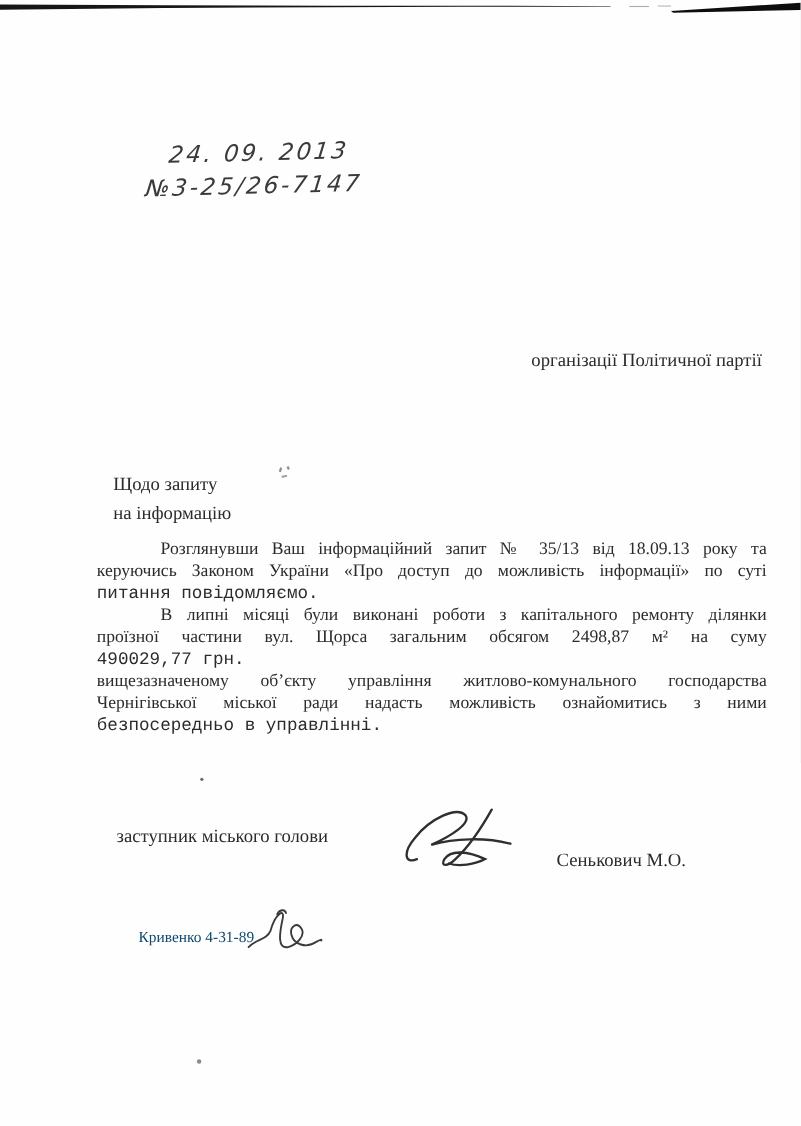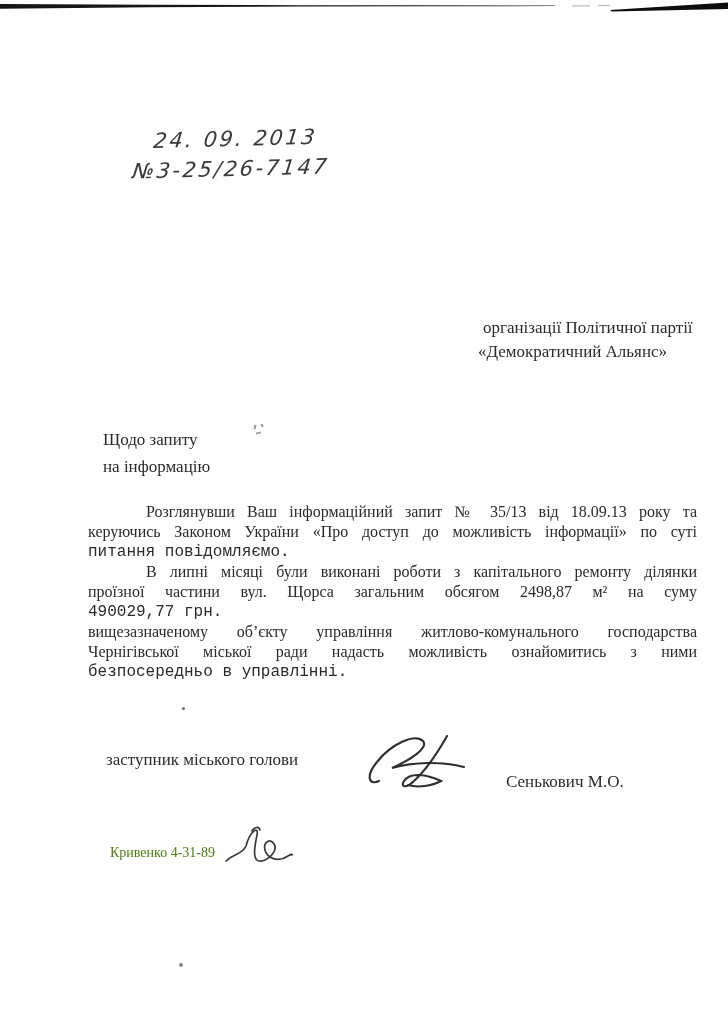--- a/index.html
+++ b/index.html
@@ -38,34 +38,34 @@
   .smudge{
     position:absolute;left:252px;top:424px;width:14px;height:12px;
   }
   .smudge i{position:absolute;background:#8f8f8f;display:block;}
   .smudge i:nth-child(1){width:2px;height:4px;left:2px;top:1px;transform:rotate(18deg);}
   .smudge i:nth-child(2){width:2px;height:3px;left:9px;top:0;transform:rotate(-25deg);}
   .smudge i:nth-child(3){width:5px;height:2px;left:4px;top:8px;transform:rotate(-12deg);opacity:.8;}
   
   .body-text{
     position:absolute;left:88px;top:490px;width:609px;
-    font-size:16px;line-height:20px;margin-top:12px;
+    font-size:16px;line-height:20px;
   }
   .line{text-align:justify;text-align-last:justify;}
   .line.first{text-indent:58px;}
   .line.last{text-align-last:left;font-family:Liberation Mono, monospace;}
   
   .closing{
     position:absolute;left:106px;top:747px;
     font-size:17px;line-height:26px;
   }
   .sig-main{position:absolute;left:365px;top:733px;}
   .sig-name{position:absolute;left:506px;top:772px;font-size:17px;}
   
-  .footer-contact{position:absolute;left:110px;top:845px;font-size:14px;color:#4d7c0f;}
+  .footer-contact{position:absolute;left:126px;top:845px;font-size:14px;color:#0c4a6e;}
   .sig-footer{position:absolute;left:222px;top:823px;}
   
   .dot{position:absolute;background:#6a6a6a;border-radius:50%;}
   .dot.d1{left:182px;top:707px;width:3px;height:3px;}
   .dot.d2{left:179px;top:963px;width:4px;height:4px;background:#8a8a8a;}
 </style>
 </head>
 <body>
 
 <div class="page">
@@ -77,21 +77,20 @@
     <polygon points="610,10 728,2.5 728,9 612,11.5" fill="#0d0d0d"></polygon>
   </svg>
 
   <div class="stamp">
     <div class="stamp-line date">24. 09. 2013</div>
     <div class="stamp-line">№3-25/26-7147</div>
   </div>
 
   <div class="recipient">
     <div>організації Політичної партії</div>
-    <div>«Демократичний Альянс»</div>
   </div>
 
   <div class="subject">
     <div>Щодо запиту</div>
     <div>на інформацію</div>
   </div>
   <div class="smudge">
       <i></i>
       <i></i>
       <i></i>

